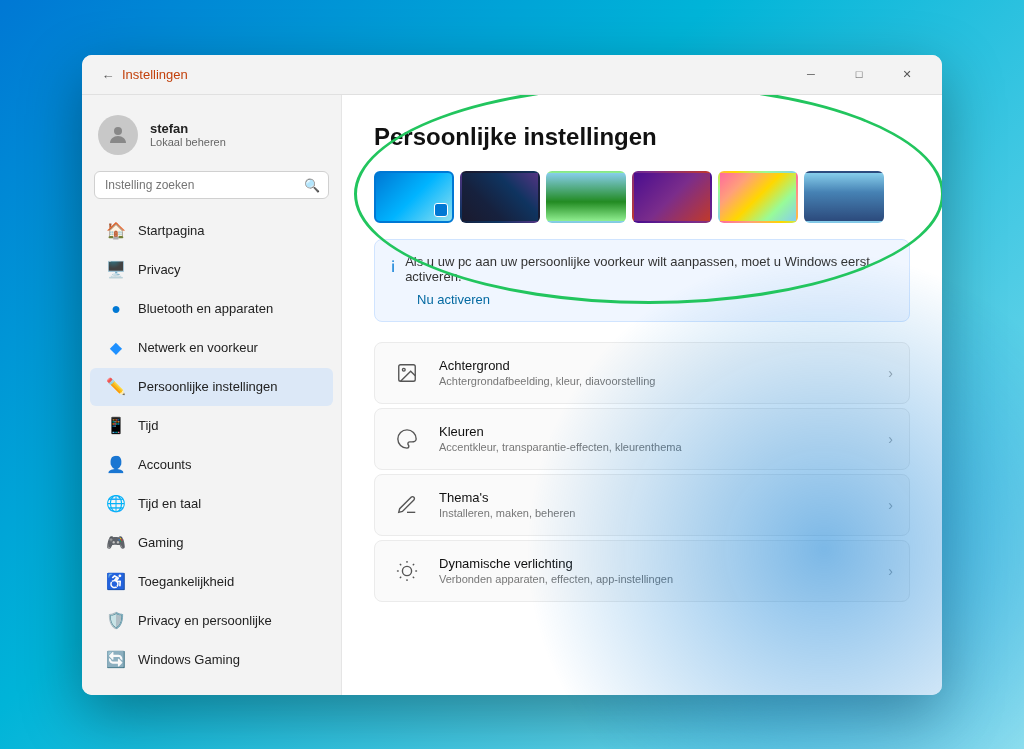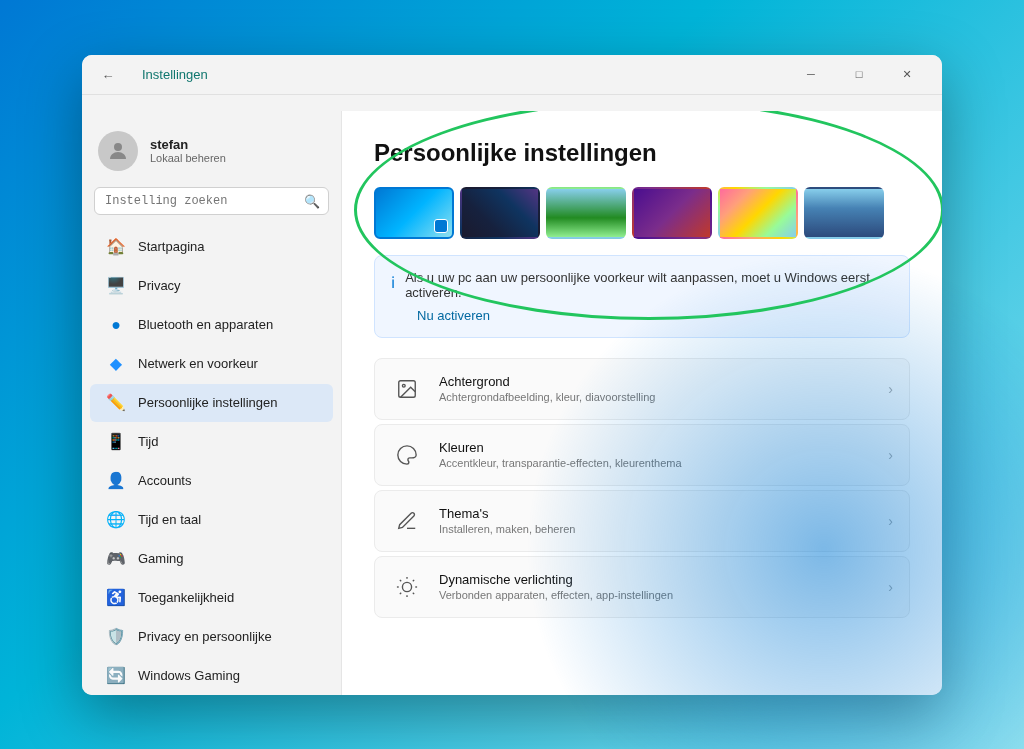--- a/index.html
+++ b/index.html
@@ -54,22 +54,22 @@
       display: flex;
       align-items: center;
       justify-content: center;
       border-radius: 4px;
       cursor: pointer;
       color: #555;
       font-size: 13px;
     }
     .titlebar-title {
       font-size: 13px;
-      color: #0f766e;
-      margin-left: 20px;
+      color: #c2410c;
+      margin-left: 0;
       flex: 1;
     }
     .titlebar-controls {
       display: flex;
       gap: 2px;
     }
     .titlebar-btn {
       width: 46px;
       height: 32px;
       display: flex;
@@ -79,21 +79,20 @@
       font-size: 11px;
       color: #555;
       border-radius: 4px;
     }
 
     
     .window-body {
       display: flex;
       flex: 1;
       overflow: hidden;
-      margin-top: 16px;
     }
 
     
     .sidebar {
       width: 260px;
       background: #f3f3f3;
       display: flex;
       flex-direction: column;
       padding: 12px 0;
       overflow-y: auto;
@@ -135,21 +134,20 @@
     }
     .search-box input {
       width: 100%;
       padding: 6px 12px 6px 10px;
       border: 1px solid #d0d0d0;
       border-radius: 6px;
       font-size: 12px;
       background: white;
       outline: none;
       color: #555;
-      font-family: Liberation Mono, monospace;
     }
     .search-icon {
       position: absolute;
       right: 8px;
       top: 50%;
       transform: translateY(-50%);
       color: #777;
       font-size: 13px;
     }
 

